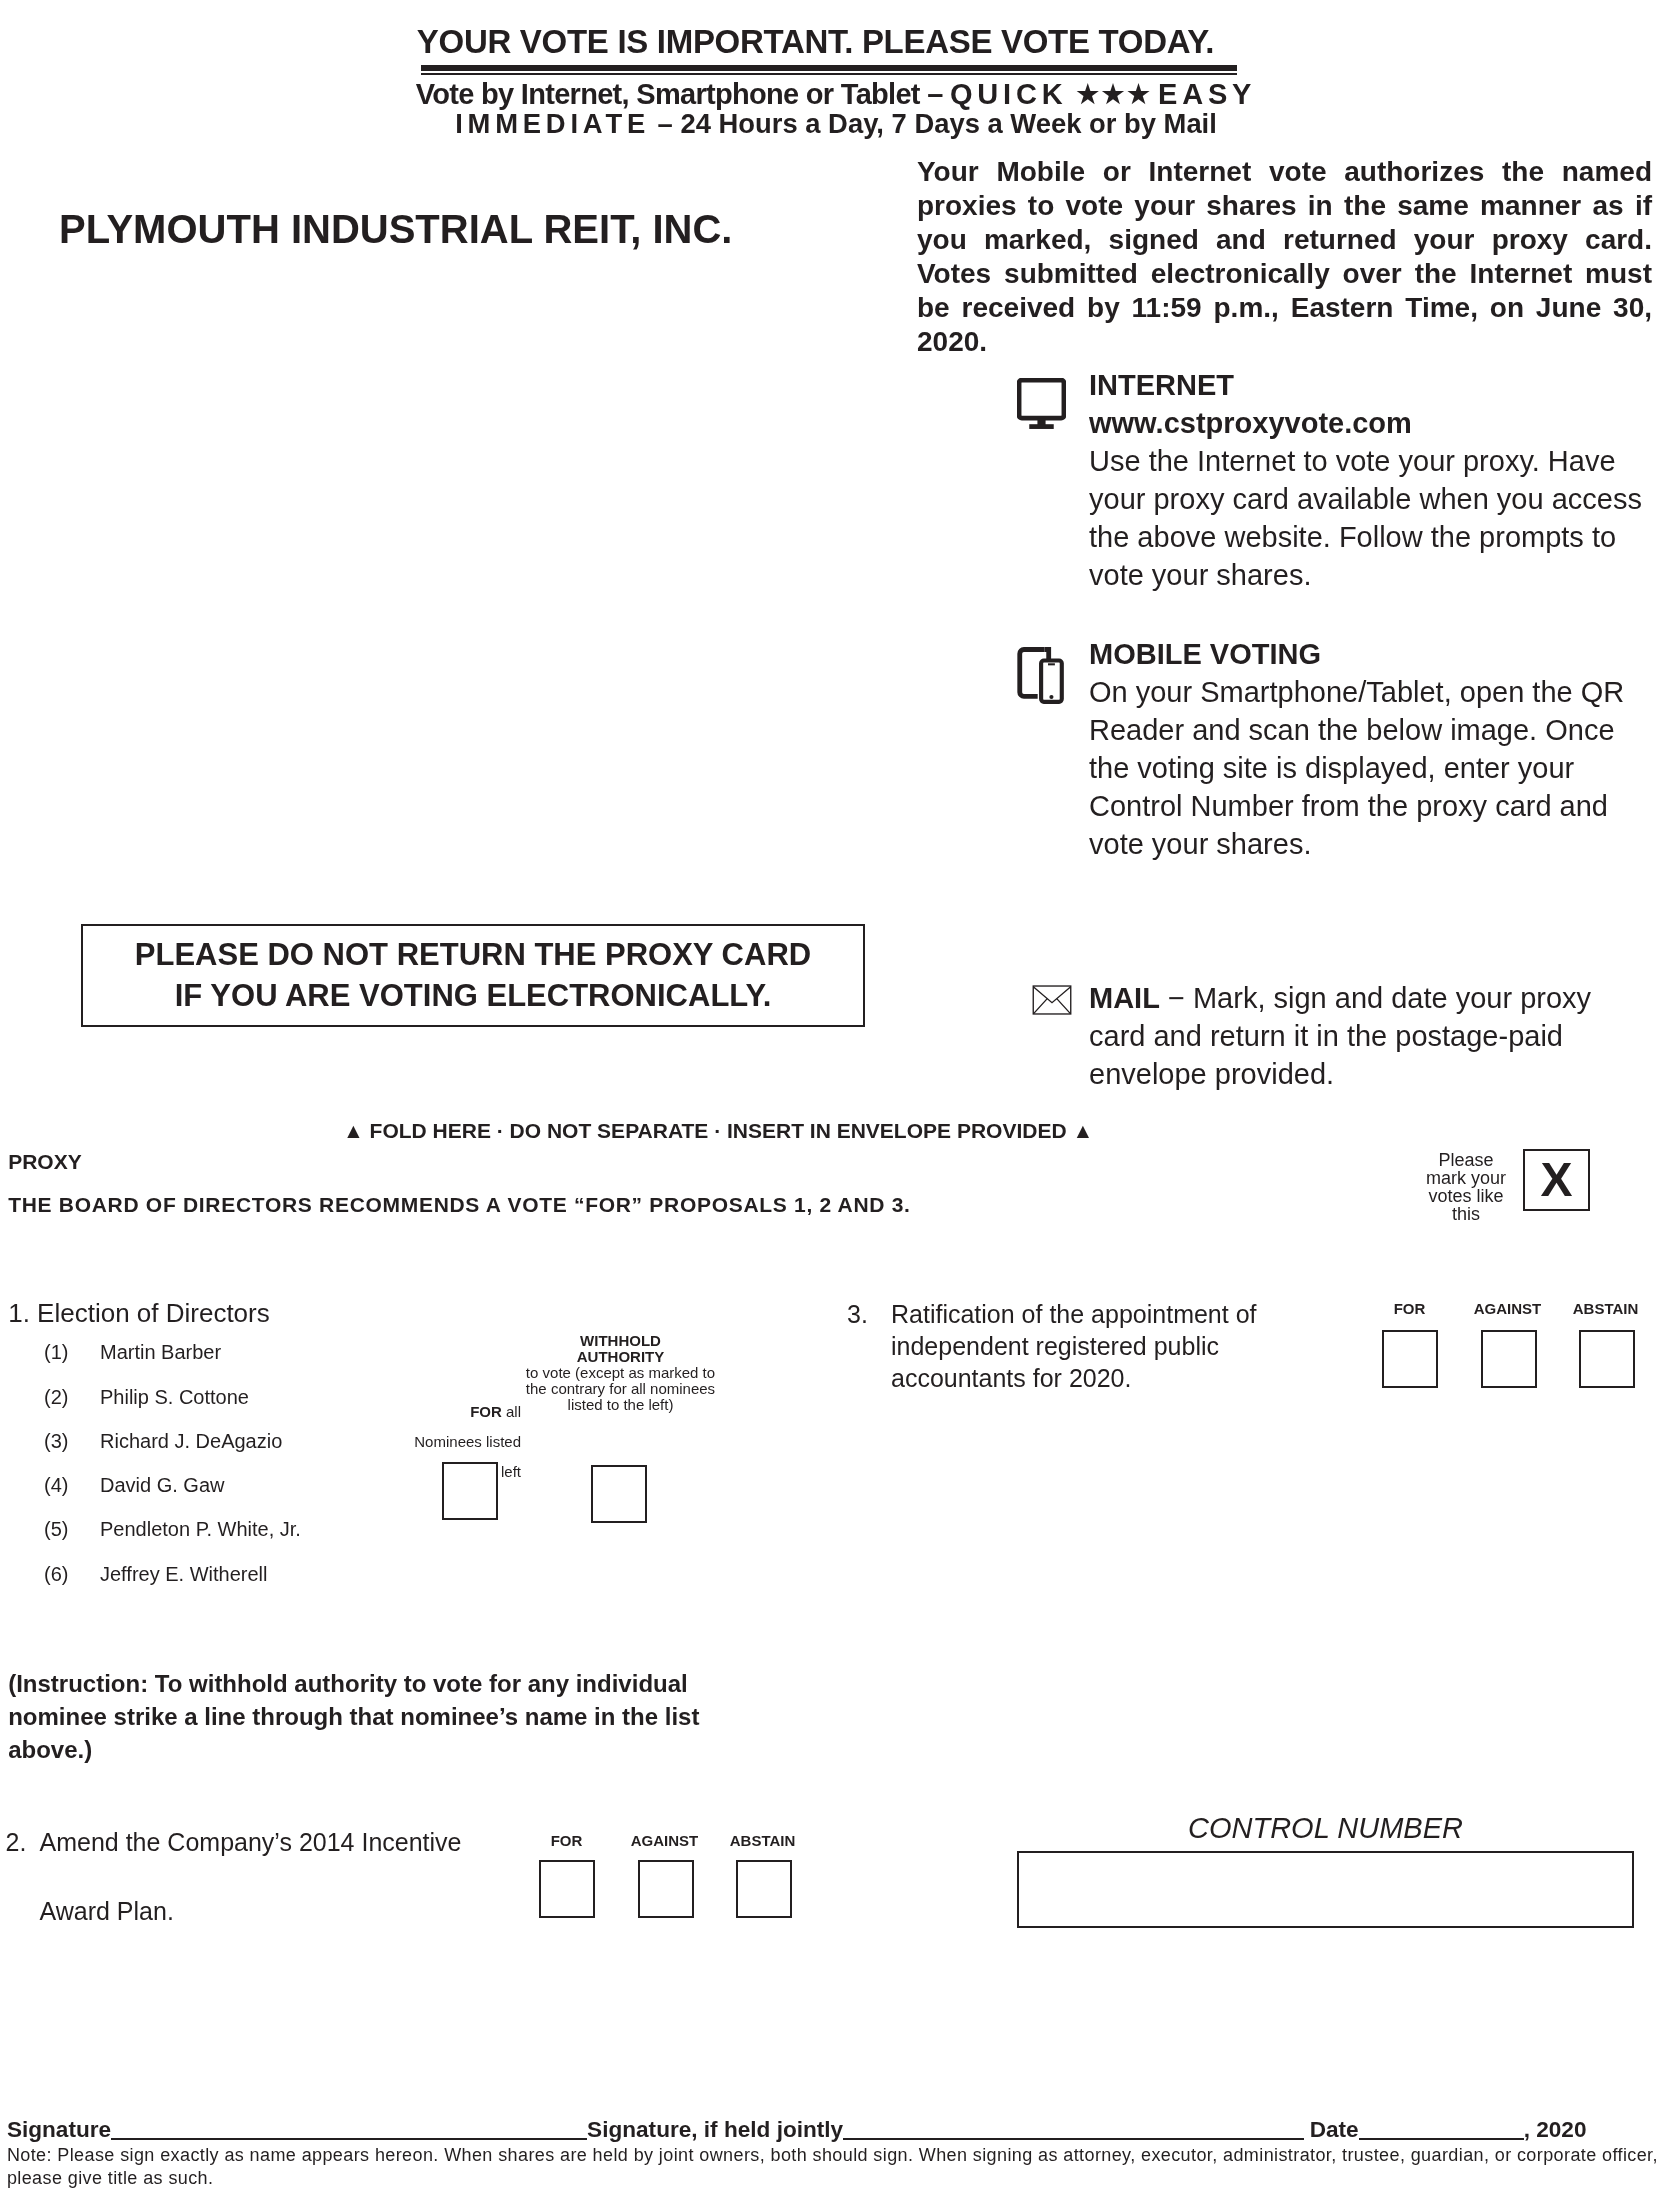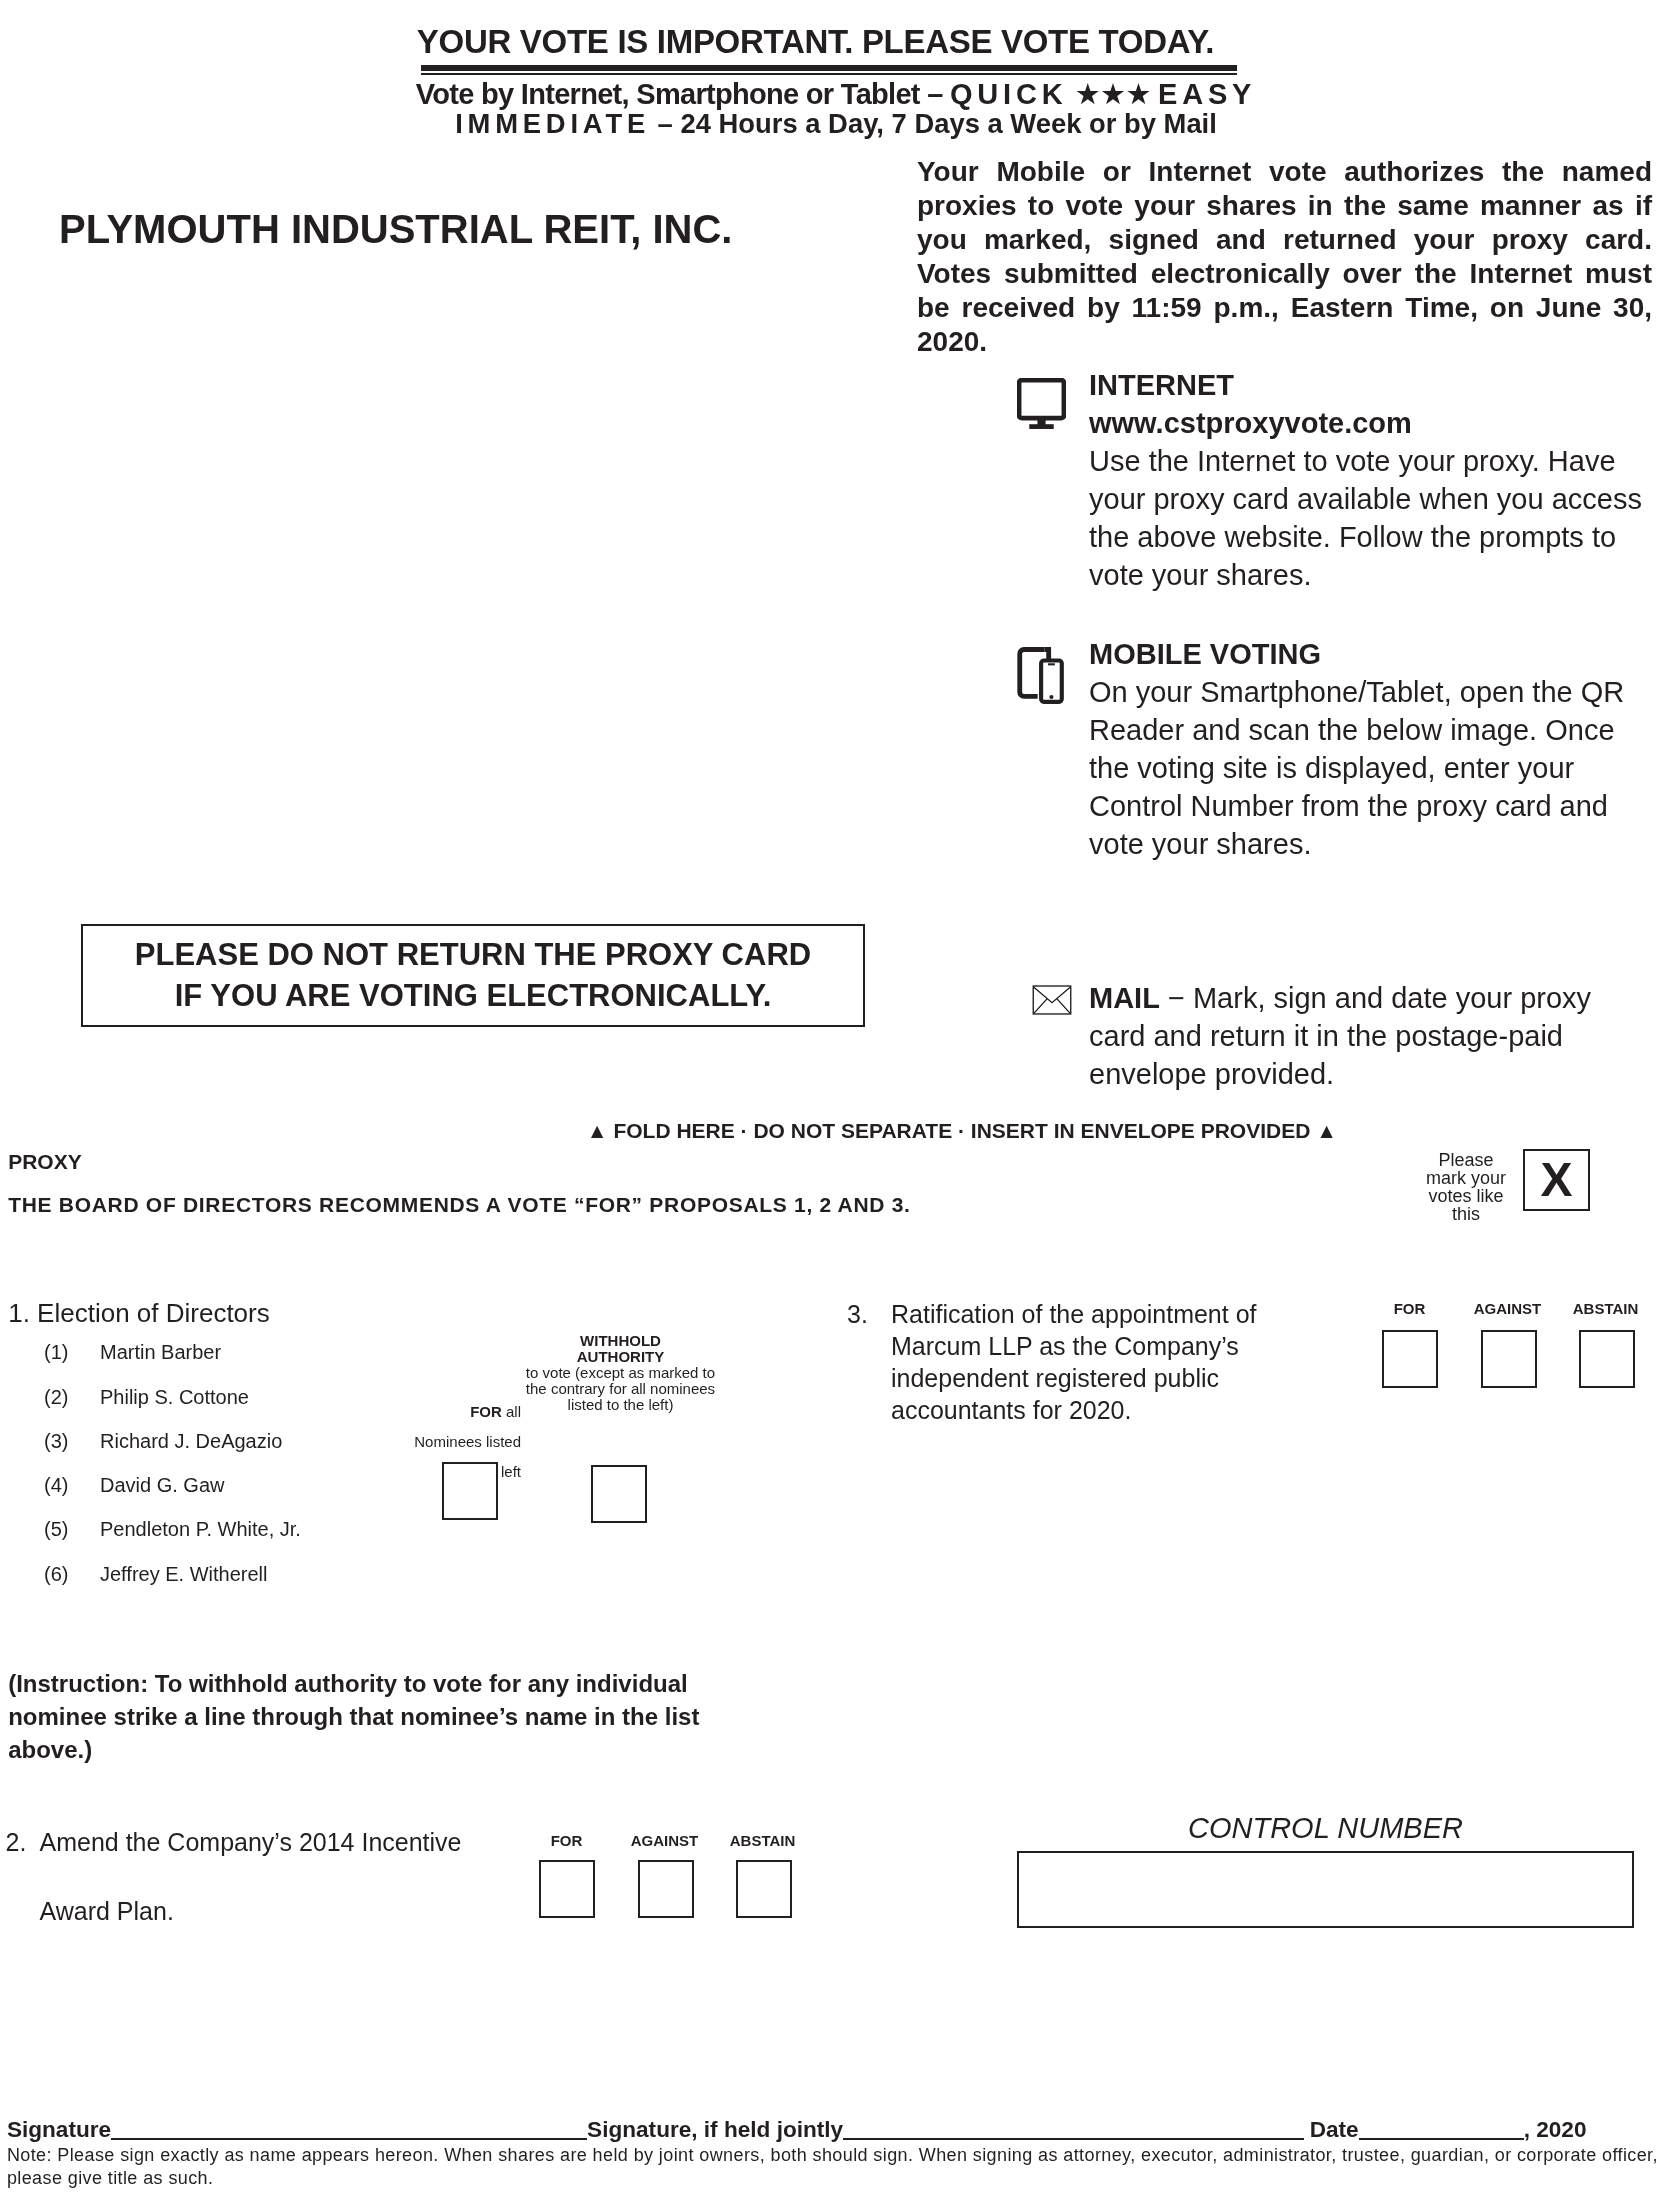--- a/index.html
+++ b/index.html
@@ -30,21 +30,21 @@
   #icon-monitor { left: 1017px; top: 378px; width: 49px; height: 53px; }
   #icon-devices { left: 1017px; top: 644px; width: 62px; height: 62px; }
   #icon-mail { left: 1032px; top: 985px; width: 40px; height: 30px; }
 
   
   #warn-box { left: 81px; top: 924px; width: 784px; height: 103px; border: 2.1px solid #231f20; box-sizing: border-box; }
   #warn-line1 { left: 81px; top: 937px; width: 784px; font-size: 31px; font-weight: bold; text-align: center; }
   #warn-line2 { left: 81px; top: 978px; width: 784px; font-size: 31px; font-weight: bold; text-align: center; }
 
   
-  #fold { left: 343px; top: 1119px; width: 994px; font-size: 21px; font-weight: bold; text-align: right; white-space: nowrap; }
+  #fold { left: 343px; top: 1119px; width: 994px; font-size: 21px; font-weight: bold; text-align: left; white-space: nowrap; }
 
   #proxy-label { left: 8.2px; top: 1150px; font-size: 21px; font-weight: bold; }
   #board-rec { left: 8.2px; top: 1193px; font-size: 21px; font-weight: bold; letter-spacing: 0.7px; white-space: nowrap; }
 
   #mark-hint { left: 1418px; top: 1151px; width: 96px; font-size: 18px; line-height: 18px; text-align: center; }
   #mark-box { left: 1523px; top: 1149px; width: 67px; height: 62px; border: 2.1px solid #231f20; box-sizing: border-box; }
   #mark-x { left: 1523px; top: 1153px; width: 67px; font-size: 48px; font-weight: bold; text-align: center; line-height: 53px; }
 
   
   #p1-title { left: 8.2px; top: 1298px; font-size: 26px; white-space: nowrap; }
@@ -178,21 +178,20 @@
 </div>
 <div class="vote-h" id="p2-h-for">FOR</div>
 <div class="vote-h" id="p2-h-against">AGAINST</div>
 <div class="vote-h" id="p2-h-abstain">ABSTAIN</div>
 <div class="cbox" id="cb-p2-for"></div>
 <div class="cbox" id="cb-p2-against"></div>
 <div class="cbox" id="cb-p2-abstain"></div>
 
 <div class="abs" id="p3-text">
   <div><span class="num">3.</span><span>Ratification of the appointment of</span></div>
-  <div class="cont">Marcum LLP as the Company’s</div>
   <div class="cont">independent registered public</div>
   <div class="cont">accountants for 2020.</div>
 </div>
 <div class="vote-h" id="p3-h-for">FOR</div>
 <div class="vote-h" id="p3-h-against">AGAINST</div>
 <div class="vote-h" id="p3-h-abstain">ABSTAIN</div>
 <div class="cbox" id="cb-p3-for"></div>
 <div class="cbox" id="cb-p3-against"></div>
 <div class="cbox" id="cb-p3-abstain"></div>
 

